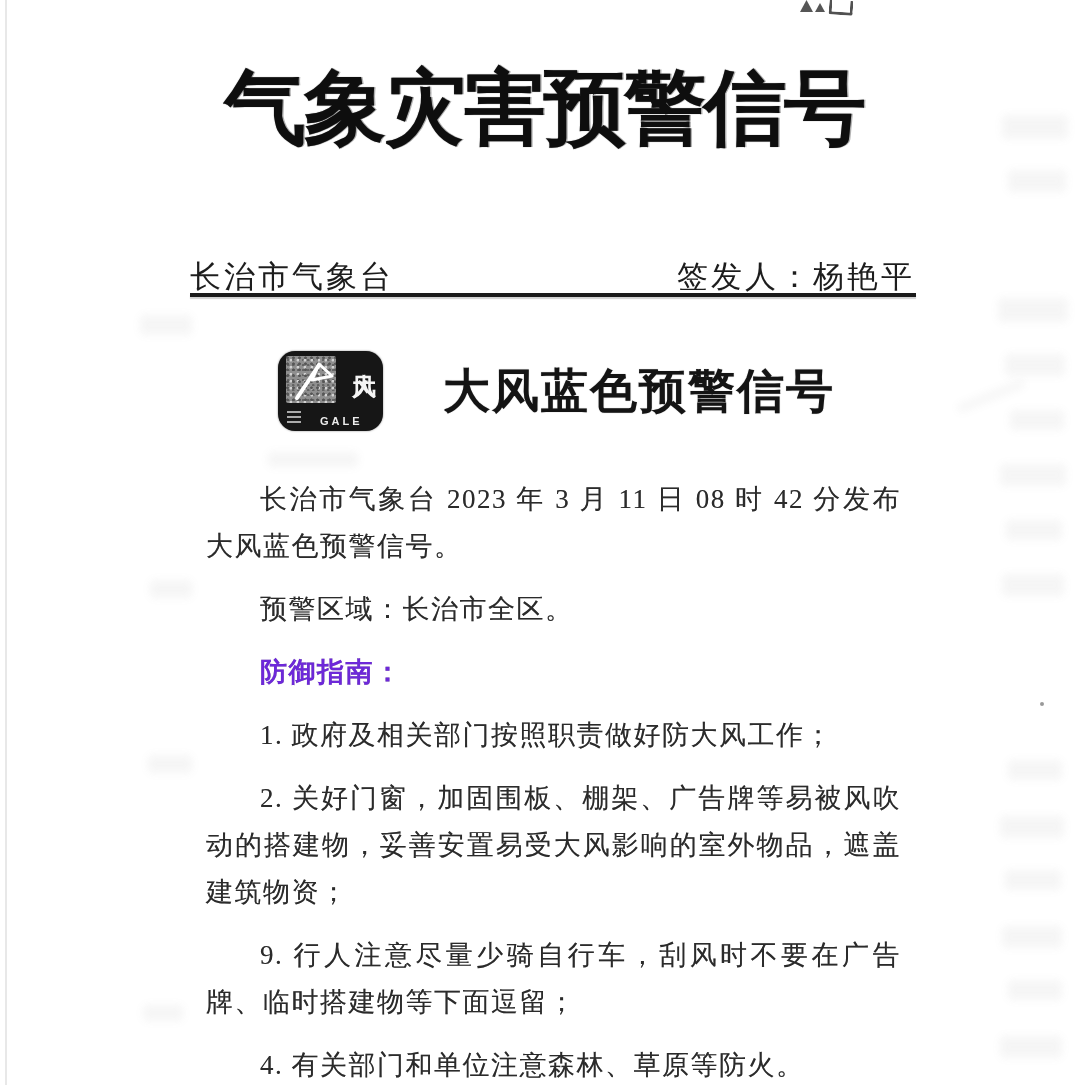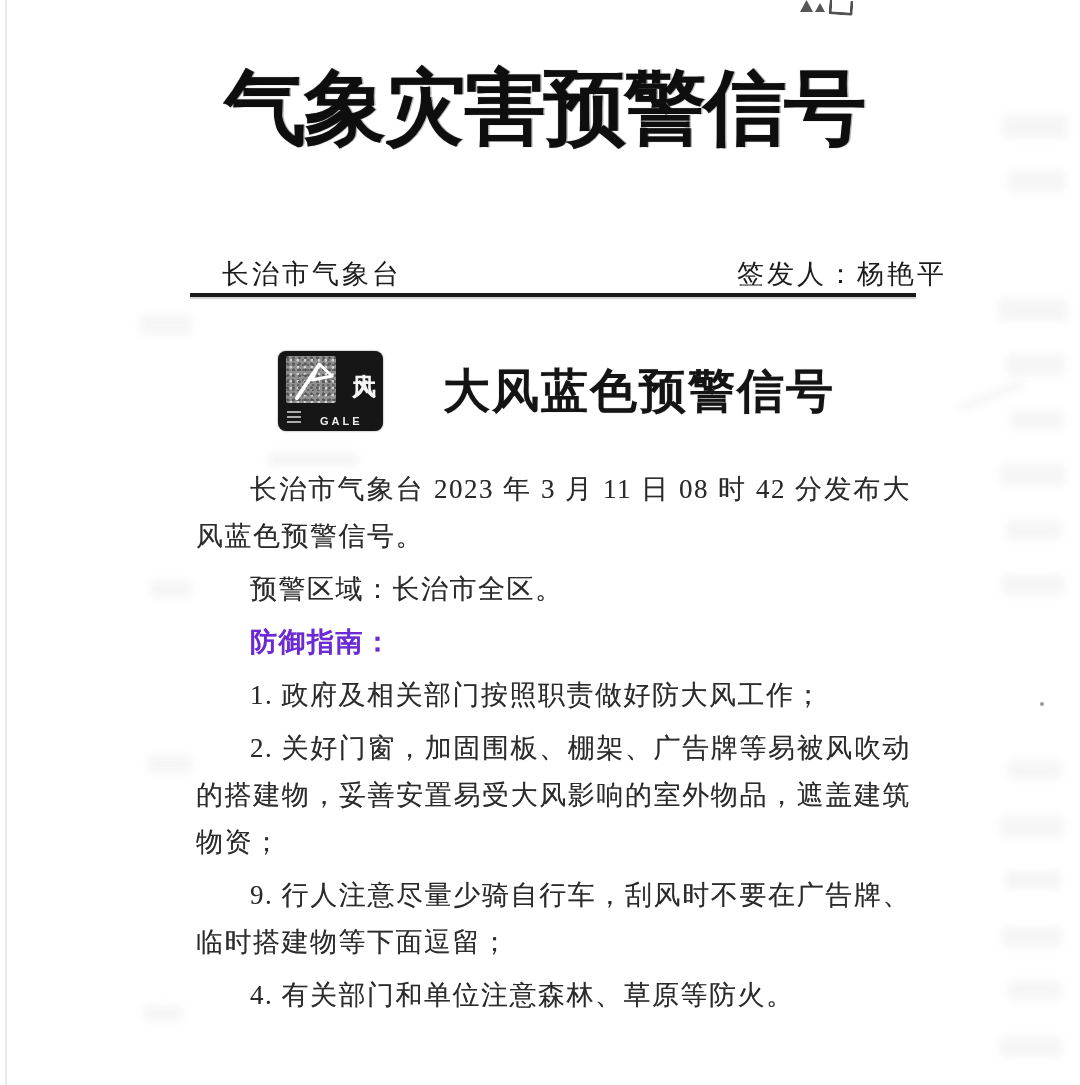--- a/index.html
+++ b/index.html
@@ -45,32 +45,32 @@
     text-shadow:1.5px 0 0 rgba(0,0,0,.28), 0 0 1px rgba(0,0,0,.55);
   }
   .doc-number{
     position:absolute;top:206px;left:0;right:0;
     text-align:center;
     font-size:26px;color:#1d1d1d;letter-spacing:3px;
   }
   .issuer-row{
     position:absolute;top:256px;left:190px;width:725px;
     display:flex;justify-content:space-between;align-items:baseline;
-    font-size:27px;color:#1d1d1d;letter-spacing:3px;margin-left:32px;
+    font-size:31px;color:#1d1d1d;letter-spacing:3px;
   }
   .rule{
     position:absolute;top:293px;left:190px;width:726px;height:4px;
     background:#1b1b1b;
     box-shadow:0 2px 1px rgba(0,0,0,.18);
   }
 
   
   .gale-icon{
     position:absolute;left:278px;top:351px;width:105px;height:80px;
-    background:#161616;border-radius:8px;
+    background:#161616;border-radius:17px;
     box-shadow:0 0 2px rgba(0,0,0,.5);
   }
   .flag-box{
     position:absolute;left:8px;top:5px;width:50px;height:47px;
     background-color:#8f8f8f;
     background-image:
       radial-gradient(circle at 25% 30%, #565656 1px, transparent 1.7px),
       radial-gradient(circle at 70% 60%, #d2d2d2 1px, transparent 1.7px),
       radial-gradient(circle at 45% 85%, #636363 1px, transparent 1.6px);
     background-size:6px 6px,7px 7px,5px 5px;
@@ -104,21 +104,21 @@
     text-shadow:0 0 1px rgba(0,0,0,.4);
     text-align:center;
   }
 
   .body-text{
     position:absolute;left:190px;top:460px;width:727px;
     font-size:27px;line-height:47px;letter-spacing:1.5px;
     color:#2b2b2b;text-align:justify;
     text-shadow:0 0 .5px rgba(0,0,0,.35);
   }
-  .body-text p{margin:6px;text-indent:2em;font-family:Liberation Serif, serif;}
+  .body-text p{margin:16px;text-indent:2em;font-family:Liberation Serif, serif;}
   .body-text p.bold{font-weight:bold;color:#6d28d9;}
 </style>
 </head>
 <body>
 
 <div id="page">
 
   <div class="scan-edge"></div>
   <div class="frag-tri" style="left:800px;top:0;width:13px;height:12px;"></div>
   <div class="frag-tri" style="left:815px;top:3px;width:10px;height:9px;"></div>

